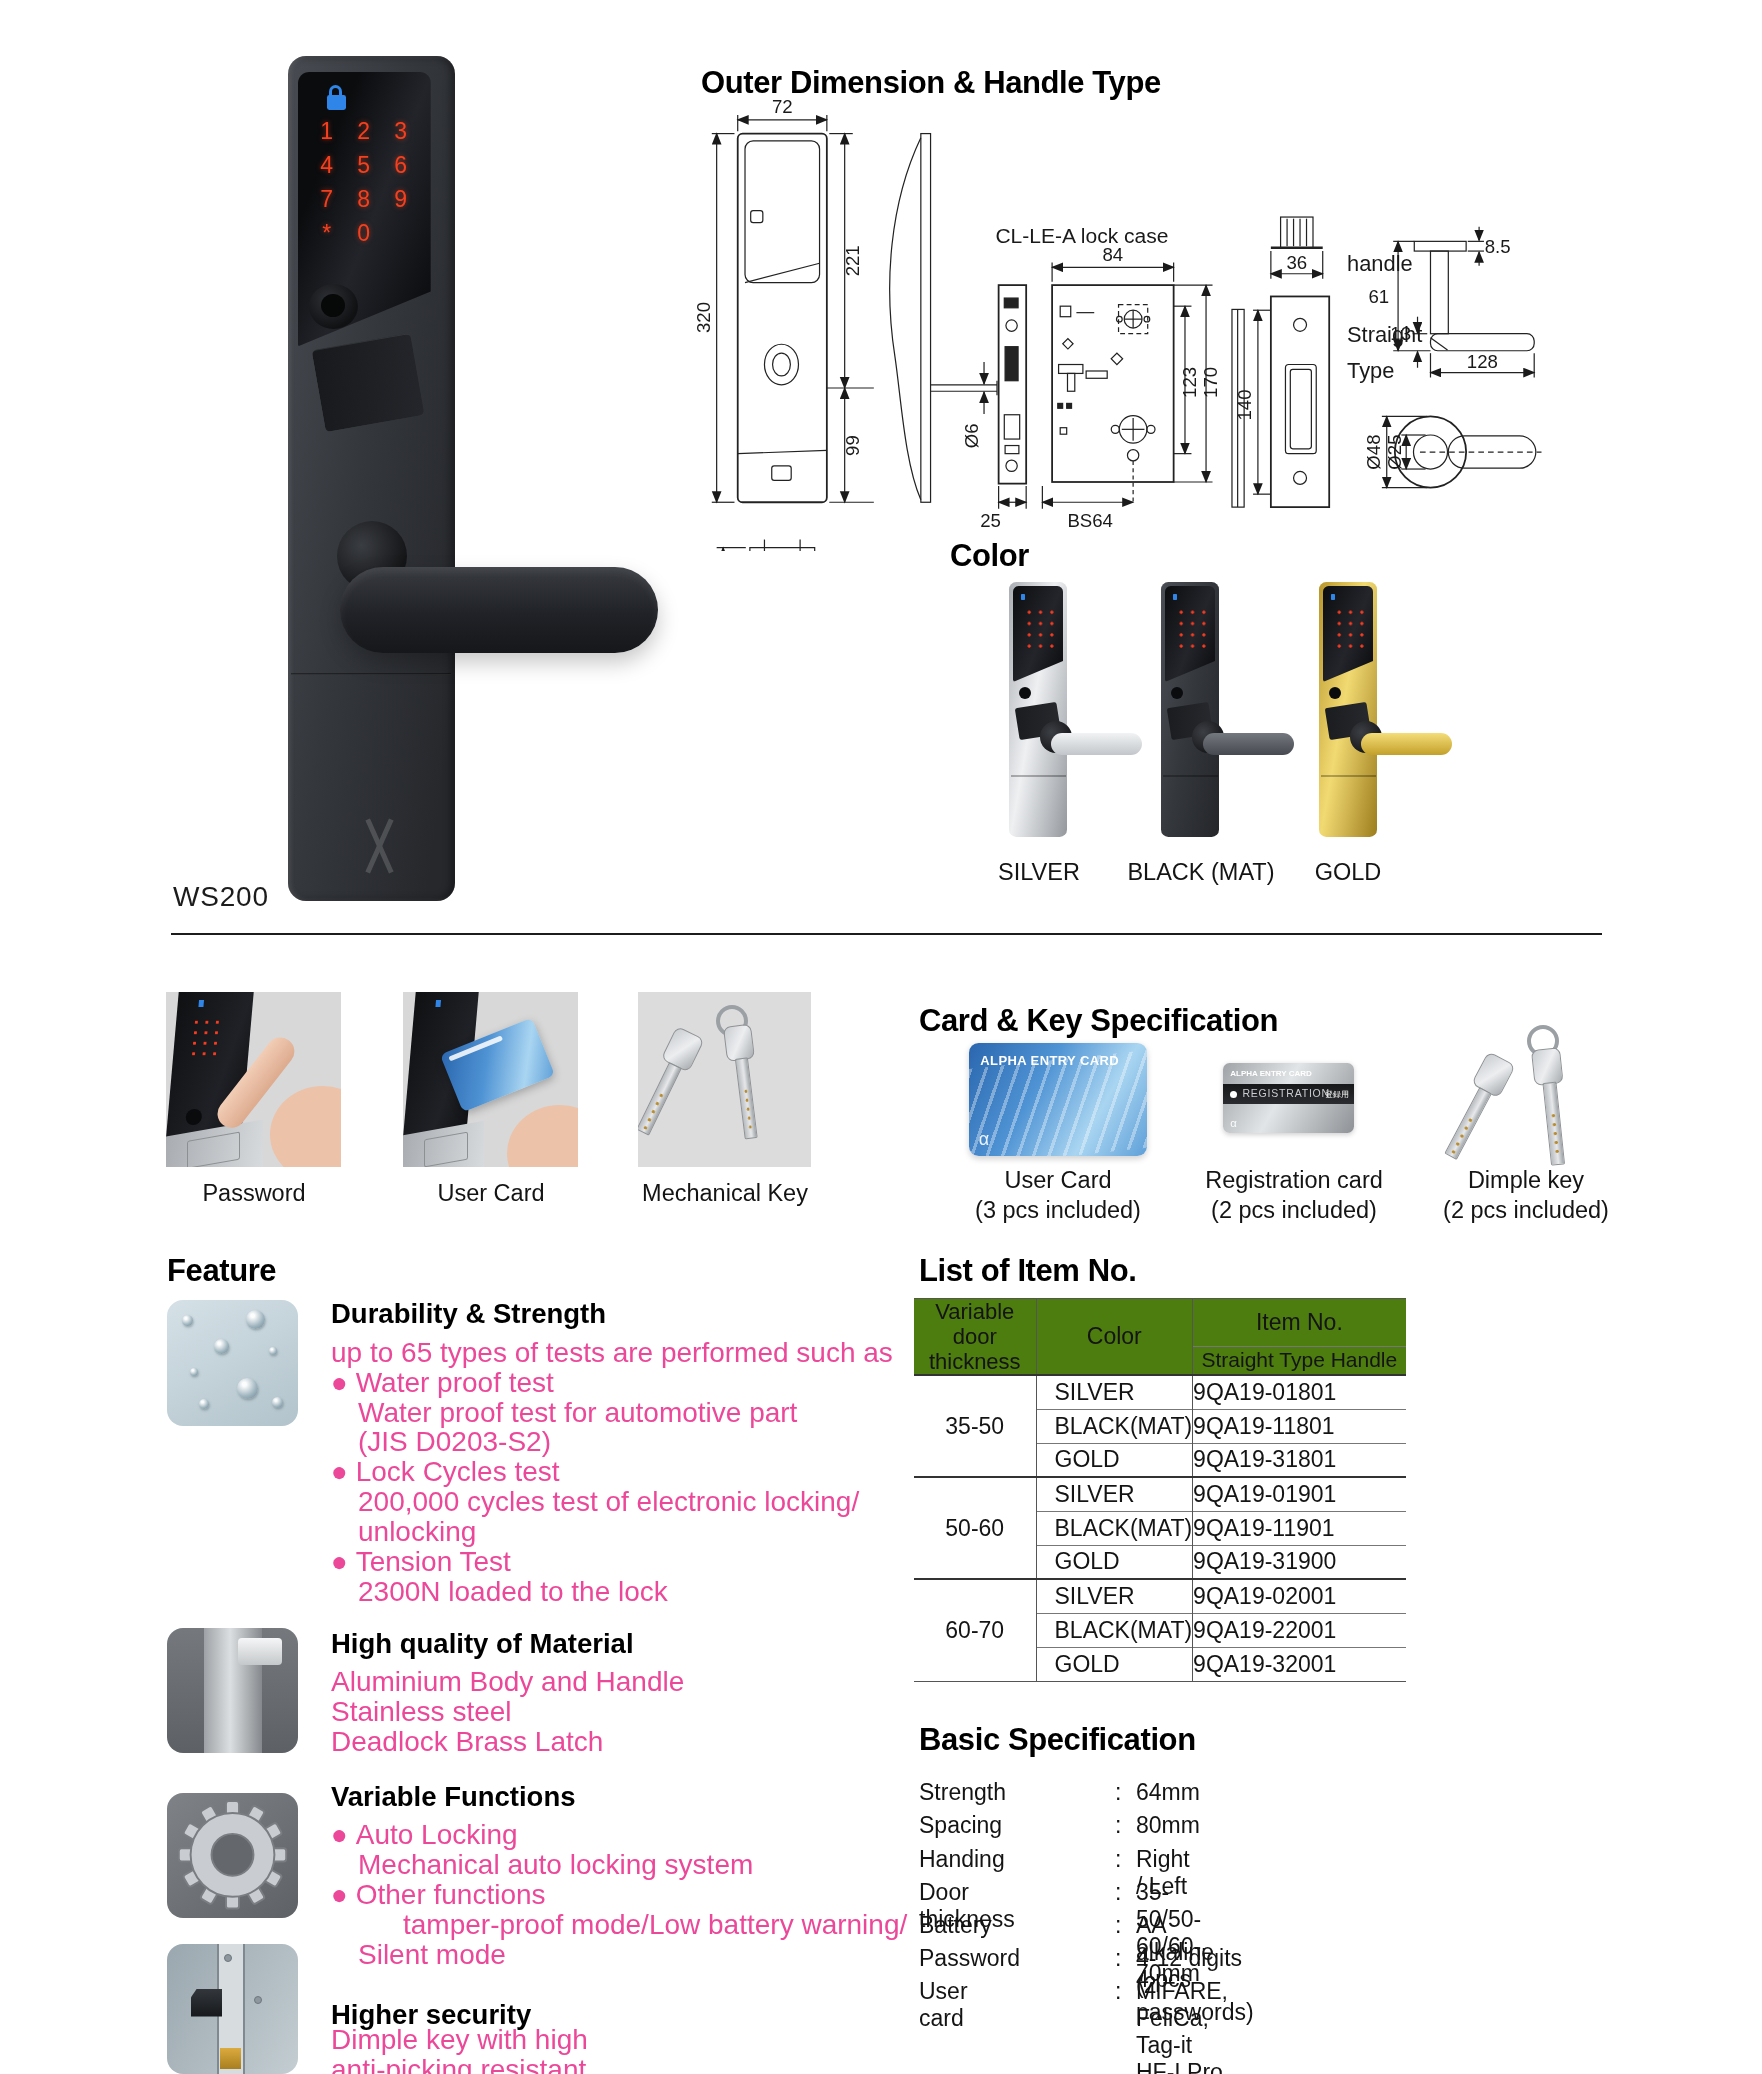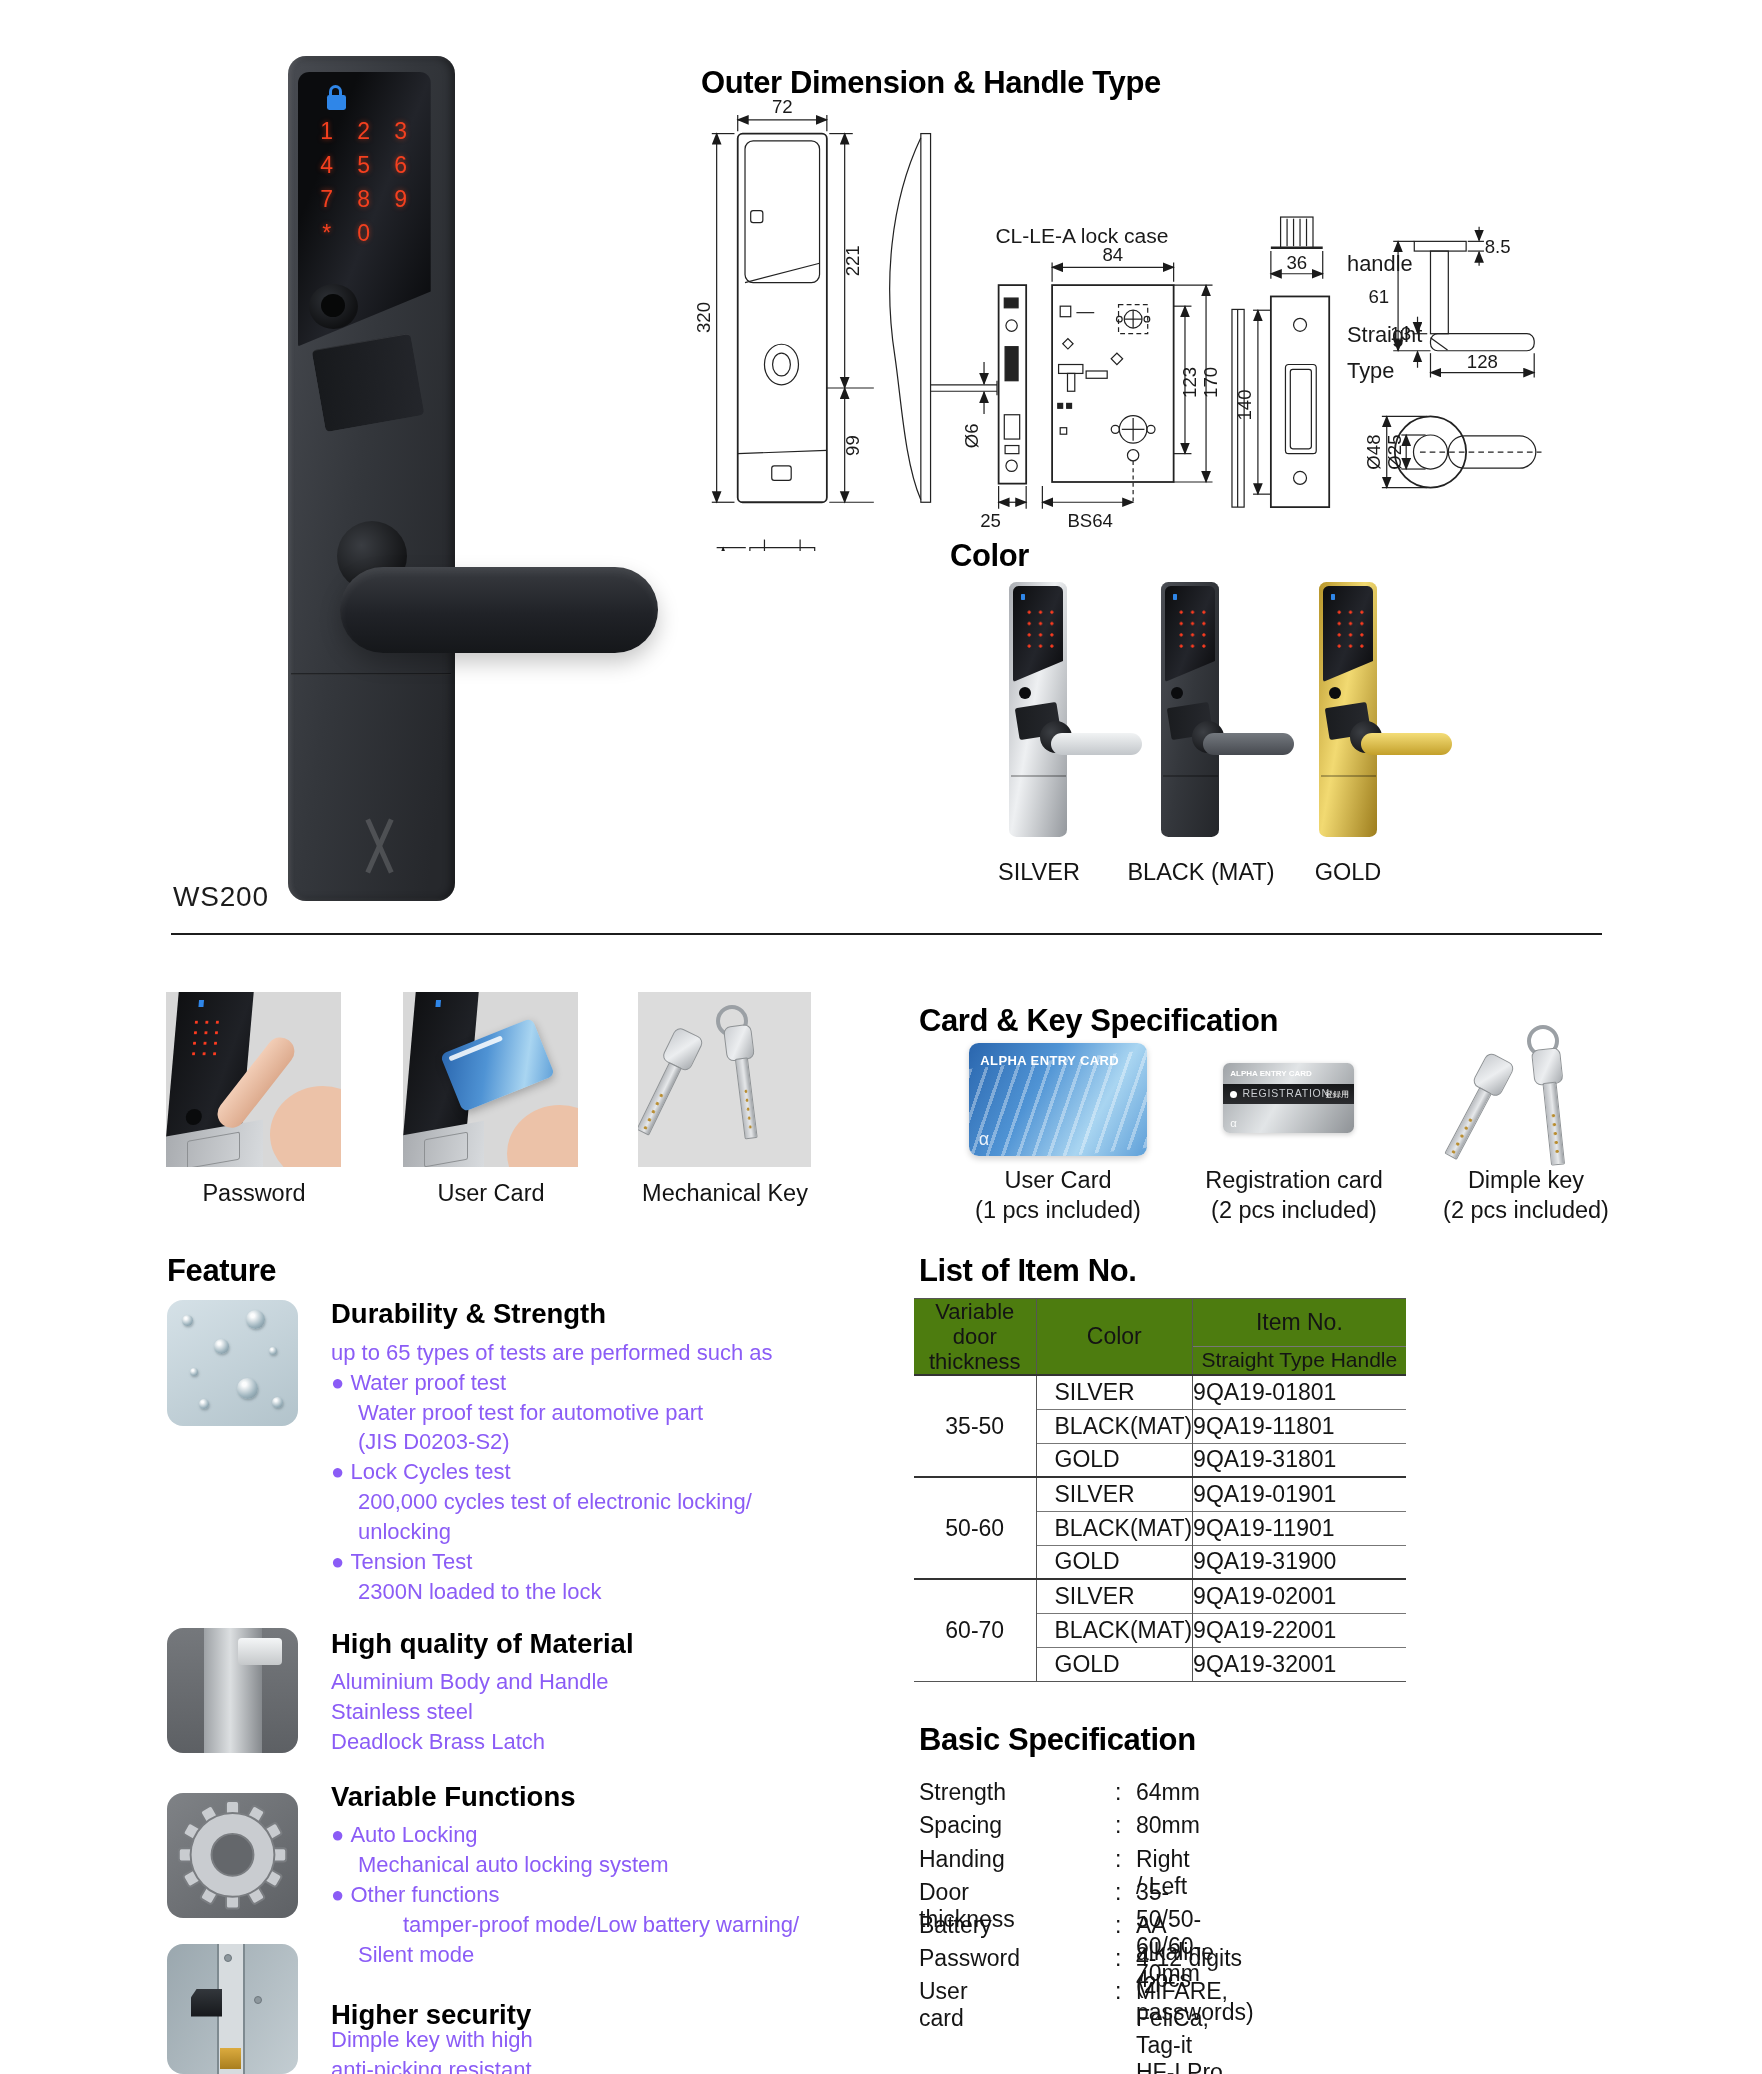--- a/index.html
+++ b/index.html
@@ -4,21 +4,21 @@
 <style>
   * { margin:0; padding:0; box-sizing:border-box; }
   html,body { width:1762px; height:2074px; }
   body { position:relative; background:#fff; overflow:hidden;
          font-family:"Liberation Sans","DejaVu Sans",sans-serif; color:#111; }
   .abs { position:absolute; }
 
   
   .h1 { font-size:31px; font-weight:bold; color:#000; letter-spacing:-0.4px; }
   .h2 { font-size:27.5px; font-weight:bold; color:#000; }
-  .body-line { font-size:22px; line-height:30px; color:#8b5cf6; }
+  .body-line { font-size:28px; line-height:30px; color:#ec4899; }
   .model { font-size:28px; color:#1c1c1c; letter-spacing:0.8px; }
   .img-label { font-size:23.5px; color:#141414; text-align:center; transform:translateX(-50%); white-space:nowrap; }
   .divider { height:2.4px; background:#1c1c1c; }
 
   
   .main-lock { left:275px; top:49px; width:551px; height:859px; }
   .ml-body { position:absolute; left:13px; top:6.5px; width:167px; height:845px; border-radius:18px;
              background:linear-gradient(98deg,#484b51,#34373c 45%,#26282c 90%);
              box-shadow:inset 2.4px 0 4.9px rgba(255,255,255,.12), inset -3.2px 0 8px rgba(0,0,0,.45); }
   .ml-panel { position:absolute; left:9.7px; top:16px; width:133px; height:275px;
@@ -516,21 +516,21 @@
     <div class="dk-head" style="left:13px; top:0;"></div>
     <div class="dk-shaft" style="left:22px; top:36px;"></div>
   </div>
   <div class="dkey" style="left:53px; top:29px; transform:rotate(-6deg);">
     <div class="dk-head" style="left:8px; top:0; width:29px; height:36px;"></div>
     <div class="dk-shaft" style="left:16px; top:34px; height:83px;"></div>
   </div>
 </div>
 
 <div class="abs img-label" style="left:1058px; top:1167px;">User Card</div>
-<div class="abs img-label" style="left:1058px; top:1197px;">(1 pcs included)</div>
+<div class="abs img-label" style="left:1058px; top:1197px;">(3 pcs included)</div>
 <div class="abs img-label" style="left:1294px; top:1167px;">Registration card</div>
 <div class="abs img-label" style="left:1294px; top:1197px;">(2 pcs included)</div>
 <div class="abs img-label" style="left:1526px; top:1167px;">Dimple key</div>
 <div class="abs img-label" style="left:1526px; top:1197px;">(2 pcs included)</div>
 
 <div class="abs h1" style="left:167px; top:1253px;">Feature</div>
 
 <div class="fimg f-drop" style="top:1300px; height:126px;">
   <span class="drop" style="left:14.6px; top:14.6px; width:11.3px; height:11.3px;"></span>
   <span class="drop" style="left:79px; top:9.7px; width:19.4px; height:19.4px;"></span>

